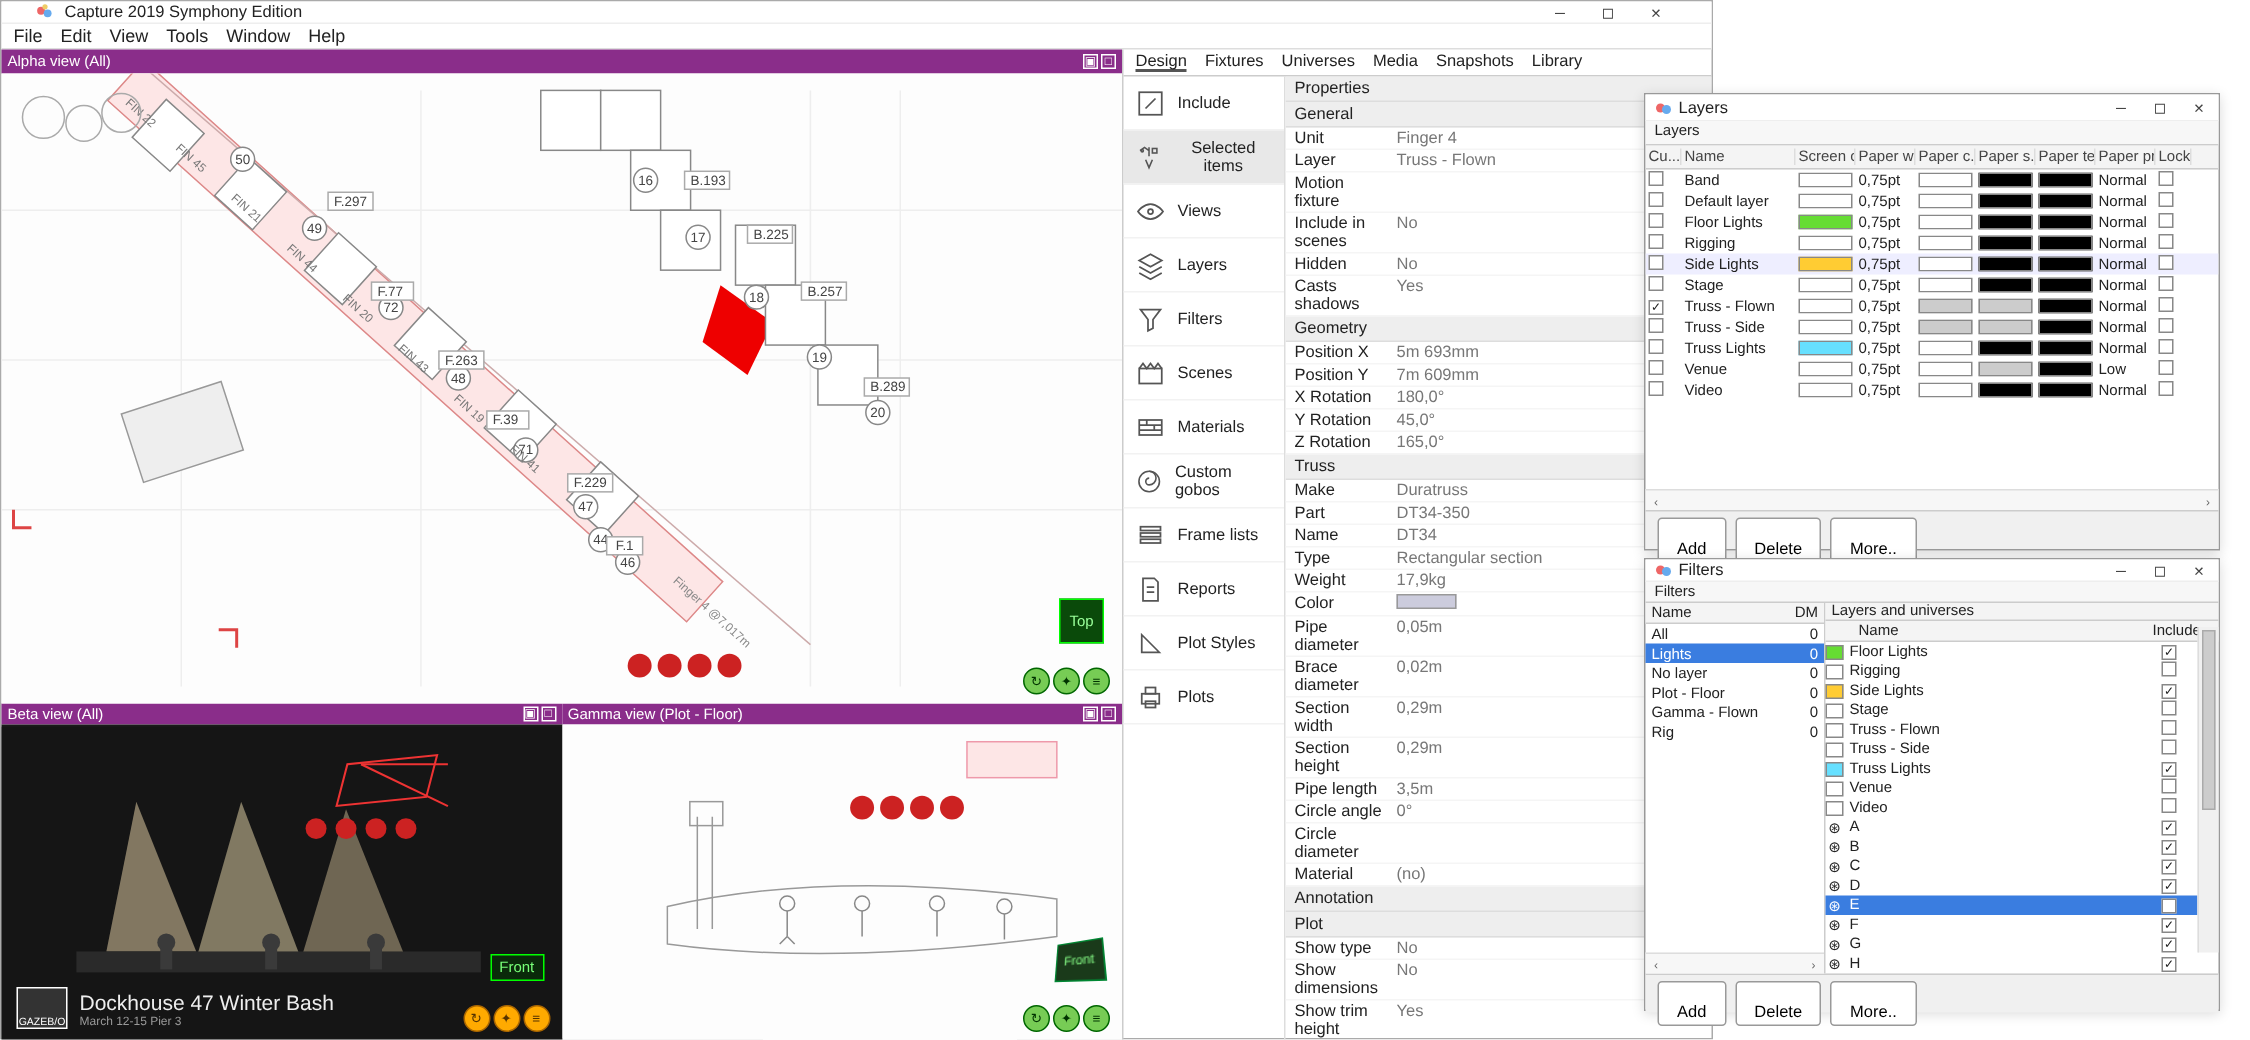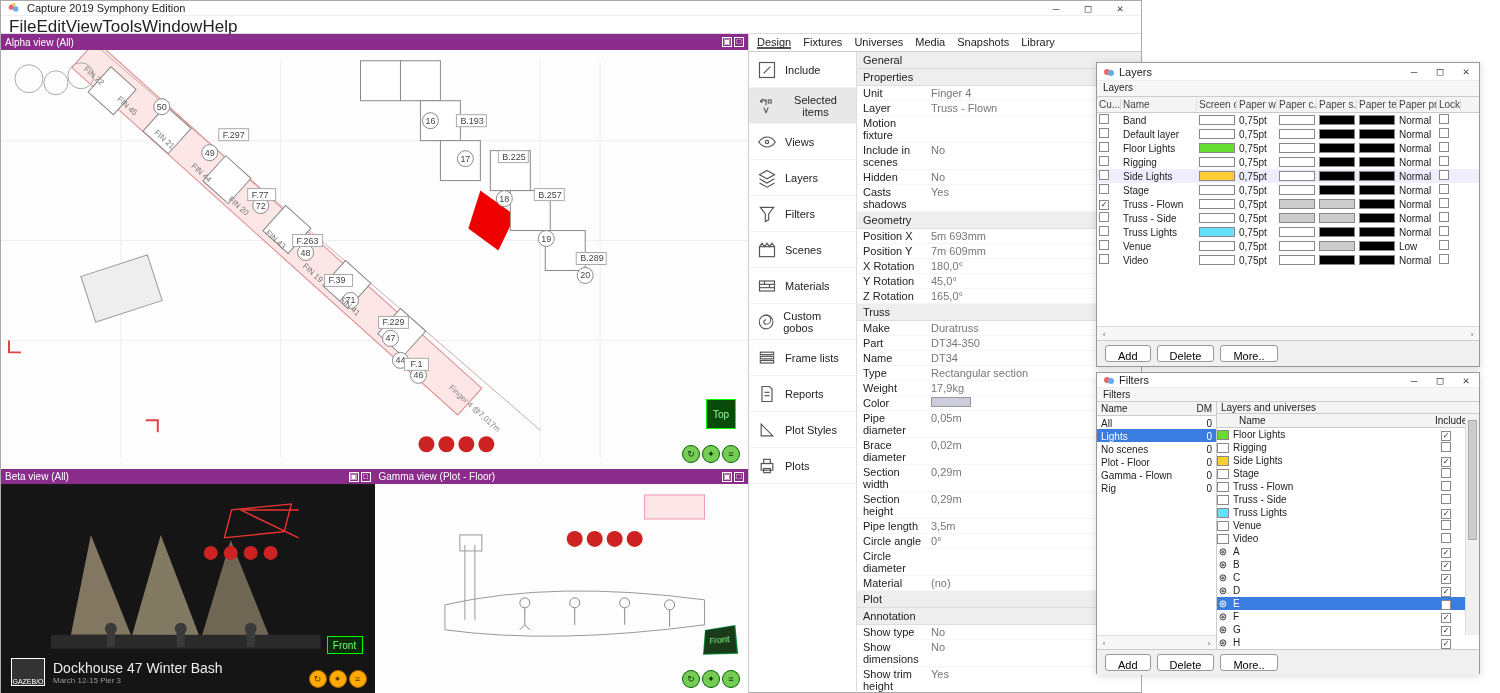--- a/index.html
+++ b/index.html
@@ -1,25 +1,25 @@
 <!DOCTYPE html>
 <html><head>
 <meta charset="utf-8">
 <style>
   * { box-sizing: border-box; margin: 0; padding: 0; }
   body { font-family: "Segoe UI", Tahoma, sans-serif; font-size: 11px; color: #222; background: #fff; width: 1500px; height: 693px; position: relative; overflow: hidden;}
   
   
   .app { position: absolute; left:0; top:0; width: 1142px; height: 693px; border: 1px solid #aaa; background:#fff; display:flex; flex-direction:column;}
-  .titlebar { height: 22px; display:flex; align-items:center; padding: 0 6px; font-size:11px; background:#fff; border-bottom:1px solid #eee;}
+  .titlebar { height: 22px; display:flex; align-items:center; padding: 0 22px; font-size:11px; background:#fff; border-bottom:1px solid #eee;}
   .titlebar .icon { width:14px;height:14px; margin-right:6px; }
   .titlebar .sp { flex:1; }
   .winbtns { display:flex; gap: 18px; padding-right:8px;}
   .winbtn { width:14px; height:14px; display:flex; align-items:center; justify-content:center; font-family: monospace; color:#444;}
-  .menubar { height:18px; display:flex; padding: 1px 8px; font-size:17px; background:#fff; border-bottom:1px solid #ddd;}
+  .menubar { height:18px; display:flex; gap:12px; padding: 1px 8px; font-size:12px; background:#fff; border-bottom:1px solid #ddd;}
   .menubar span { cursor:default;}
   
   .app-body { flex:1; display:flex; }
   .left-col { width: 748px; display:flex; flex-direction:column; border-right:1px solid #ccc;}
   .right-col { flex:1; display:flex; flex-direction:column;}
   
   .viewhdr { height:16px; background:#8a2d8a; color:#fff; font-size:10px; display:flex; align-items:center; padding:0 4px;}
   .viewhdr .sp2{flex:1;}
   .viewhdr .vbtn{ width:10px;height:10px; border:1px solid #fff; margin-left:2px; font-size:8px; text-align:center; line-height:8px;}
   
@@ -64,21 +64,21 @@
   .panel-tab { height:16px; padding:1px 6px; border-bottom:1px solid #ccc; font-size:10px; background:#f7f7f7;}
   .layer-grid { flex:1; overflow:auto;}
   .lg-hdr, .lg-row { display:grid; grid-template-columns: 24px 76px 40px 40px 40px 40px 40px 40px 24px; align-items:center; height:14px;}
   .lg-hdr { background:#f4f4f4; border-bottom:1px solid #ccc; font-size:10px; color:#444; height:16px;}
   .lg-hdr > div { overflow:hidden; white-space:nowrap; padding:0 2px; border-right:1px solid #ddd;}
   .lg-row > div { overflow:hidden; white-space:nowrap; padding:0 2px; font-size:10px;}
   .clr { height:10px; width:100%; border:1px solid #888;}
   .chk { width:10px;height:10px;border:1px solid #888;display:inline-block;background:#fff;}
   .chk.on::after{content:"✓"; font-size:8px; display:block; line-height:8px; text-align:center;}
   .panel-btns { height:26px; display:flex; gap:6px; padding:4px 8px; border-top:1px solid #ccc; background:#f0f0f0;}
-  .panel-btns button { font-size:11px; padding:4px 12px; border:1px solid #999; background:#fff; border-radius:3px;}
+  .panel-btns button { font-size:11px; padding:14px 12px; border:1px solid #999; background:#fff; border-radius:3px;}
   .scrollbar-h { height:14px; border-top:1px solid #ddd; background:#f7f7f7; position:relative;}
   .sb-arrow{position:absolute; top:0; width:14px;height:14px;display:flex;align-items:center;justify-content:center;font-size:8px;color:#666;}
   
   
   .filters-panel { position:absolute; left:1096px; top:372px; width:384px; height:302px; background:#fff; border:1px solid #999; box-shadow:0 2px 8px rgba(0,0,0,.15); display:flex; flex-direction:column; font-size:11px;}
   .filters-body{flex:1; display:flex;}
   .filters-left{width:120px; border-right:1px solid #ccc; display:flex; flex-direction:column;}
   .filters-right{flex:1; display:flex; flex-direction:column; position:relative;}
   .fl-hdr{display:flex; background:#f4f4f4; border-bottom:1px solid #ccc; font-size:10px;}
   .fl-hdr>div{padding:1px 4px;}
@@ -471,22 +471,22 @@
             <div class="nav-item">
               <svg class="nav-icon" viewBox="0 0 24 24">
                 <rect x="5" y="9" width="14" height="8"></rect>
                 <rect x="8" y="4" width="8" height="5"></rect>
                 <rect x="8" y="15" width="8" height="5"></rect>
               </svg>
               <span>Plots</span>
             </div>
           </div>
         <div class="props" id="props">
+            <div class="section-hdr">Properties</div>
             <div class="section-hdr">General</div>
-            <div class="section-hdr">Properties</div>
             <div class="row">
               <div class="k">Unit</div>
               <div class="v">Finger 4</div>
             </div>
             <div class="row">
               <div class="k">Layer</div>
               <div class="v">Truss - Flown</div>
             </div>
             <div class="row">
               <div class="k">Motion fixture</div>
@@ -574,22 +574,22 @@
               <div class="k">Circle angle</div>
               <div class="v">0°</div>
             </div>
             <div class="row">
               <div class="k">Circle diameter</div>
             </div>
             <div class="row">
               <div class="k">Material</div>
               <div class="v">(no)</div>
             </div>
+            <div class="section-hdr">Annotation</div>
             <div class="section-hdr">Plot</div>
-            <div class="section-hdr">Annotation</div>
             <div class="row">
               <div class="k">Show type</div>
               <div class="v">No</div>
             </div>
             <div class="row">
               <div class="k">Show dimensions</div>
               <div class="v">No</div>
             </div>
             <div class="row">
               <div class="k">Show trim height</div>
@@ -871,21 +871,21 @@
       <div id="fl-rows">
           <div class="fl-row">
             <div style="flex:1">All</div>
             <div style="width:20px;text-align:right">0</div>
           </div>
           <div class="fl-row sel">
             <div style="flex:1">Lights</div>
             <div style="width:20px;text-align:right">0</div>
           </div>
           <div class="fl-row">
-            <div style="flex:1">No scenes</div>
+            <div style="flex:1">No layer</div>
             <div style="width:20px;text-align:right">0</div>
           </div>
           <div class="fl-row">
             <div style="flex:1">Plot - Floor</div>
             <div style="width:20px;text-align:right">0</div>
           </div>
           <div class="fl-row">
             <div style="flex:1">Gamma - Flown</div>
             <div style="width:20px;text-align:right">0</div>
           </div>

